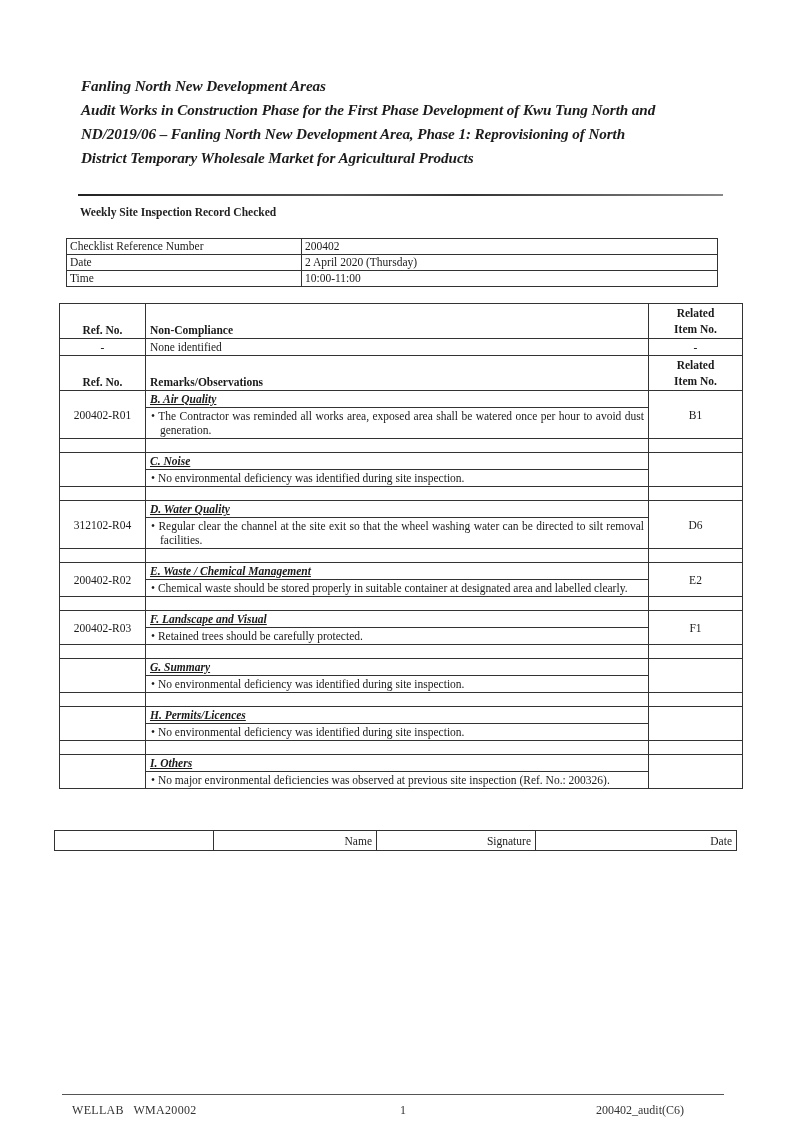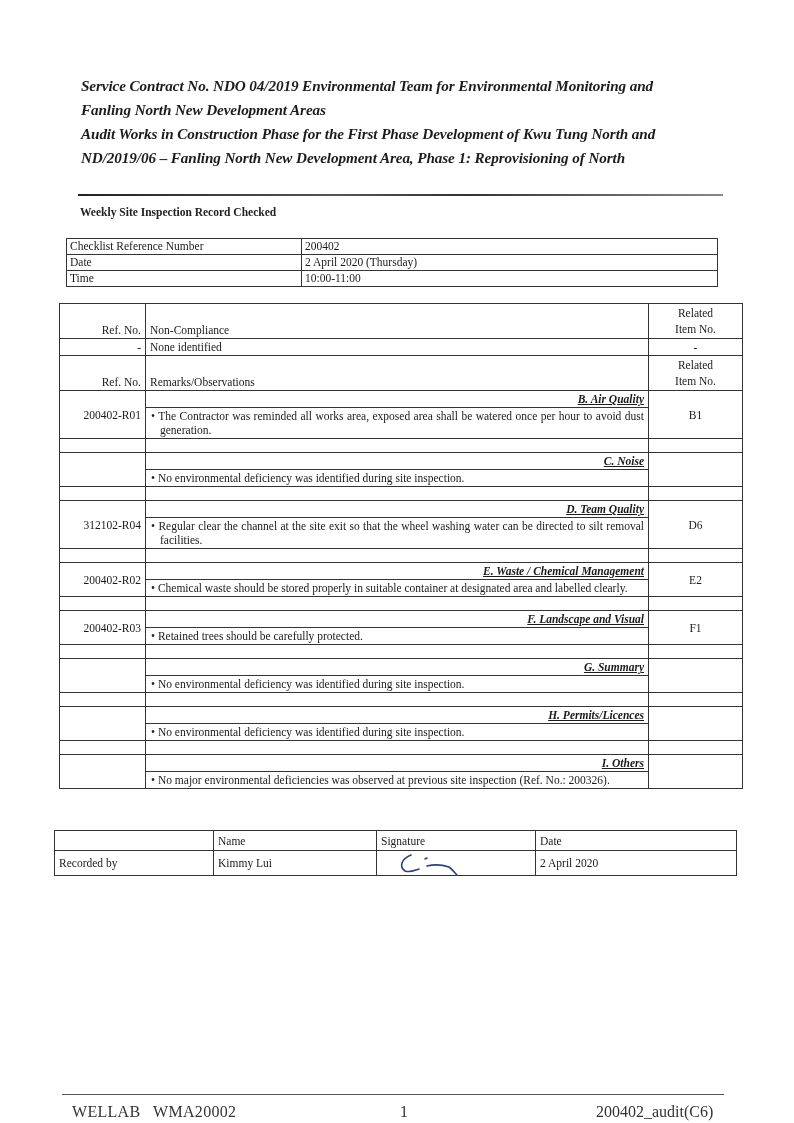--- a/index.html
+++ b/index.html
@@ -21,53 +21,53 @@
     position: absolute; left: 80px; top: 206px; font-weight: bold; font-size: 11.5px; color: #222;
   }
   table { border-collapse: collapse; position: absolute; font-size: 11.5px; }
   td, th { border: 1px solid #333; padding: 0 3px; vertical-align: top; font-weight: normal; }
   .info-table { left: 66px; top: 238px; width: 652px; padding-left: 9px; }
   .info-table td { height: 15px; line-height: 15px; }
   .info-table td.k { width: 228px; }
 
   .main-table { left: 59px; top: 303px; width: 684px; border: 1.5px solid #222; }
   .main-table td { line-height: 14px; padding: 1px 4px; }
-  .main-table td.ref { width: 77px; text-align: right; vertical-align: middle; }
+  .main-table td.ref { width: 77px; text-align: center; vertical-align: middle; }
   .main-table td.rel { width: 85px; text-align: center; vertical-align: middle; }
-  .main-table .hdr td { font-weight: normal; }
+  .main-table .hdr td { font-weight: bold; }
   .main-table .hdr td.txt { vertical-align: bottom; margin-left: 28px; }
   .main-table .hdr td.ref { vertical-align: bottom; }
   .main-table .hdr td.rel { vertical-align: bottom; line-height: 16px; }
-  .cat { font-style: italic; font-weight: bold; text-align: right; }
+  .cat { font-style: italic; font-weight: bold; }
   .cat span { text-decoration: underline; }
   .bullet { padding-left: 14px !important; text-indent: -9px; text-align: justify; margin-left: 24px; }
   .blank td { height: 11px; }
 
-  .sig-table { left: 54px; top: 830px; width: 683px; text-align: left; }
+  .sig-table { left: 54px; top: 830px; width: 683px; text-align: right; }
   .sig-table td { height: 19px; line-height: 18px; padding: 0 4px; vertical-align: middle; }
   .sig-table tr.r td { height: 24px; }
   .sig-table td.c0 { width: 150px; }
   .sig-table td.c1 { width: 154px; }
   .sig-table td.c2 { width: 150px; position: relative; }
   .sig-svg { position: absolute; left: 20px; top: -2px; overflow: visible; }
 
   .footer-rule { position: absolute; left: 62px; top: 1094px; width: 662px; height: 1px; background: #555; }
-  .footer { position: absolute; top: 1103px; font-size: 16px; color: #333; }
+  .footer { position: absolute; top: 1103px; font-size: 12px; color: #333; }
   .f-left { left: 72px; letter-spacing: 0.3px; }
   .f-center { left: 400px; }
   .f-right { left: 596px; }
 </style>
 </head>
 <body>
 
 <div class="page-title">
-  <div>Service Contract No. NDO 04/2019 Environmental Team for Environmental Monitoring and</div>
   <div>Fanling North New Development Areas</div>
   <div>Audit Works in Construction Phase for the First Phase Development of Kwu Tung North and</div>
   <div>ND/2019/06 – Fanling North New Development Area, Phase 1: Reprovisioning of North</div>
+  <div>District Temporary Wholesale Market for Agricultural Products</div>
 </div>
 <div class="title-rule"></div>
 
 <div class="section-heading">Weekly Site Inspection Record Checked</div>
 
 <table class="info-table">
   <tbody>
       <tr>
     <td class="k">Checklist Reference Number</td>
     <td>200402</td>
@@ -127,21 +127,21 @@
       <tr>
         <td class="bullet">• No environmental deficiency was identified during site inspection.</td>
       </tr>
       <tr class="blank">
         <td class="ref"></td>
         <td></td>
         <td class="rel"></td>
       </tr>
       <tr>
         <td class="ref" rowspan="2">312102-R04</td>
-        <td class="cat"><span>D. Team Quality</span></td>
+        <td class="cat"><span>D. Water Quality</span></td>
         <td class="rel" rowspan="2">D6</td>
       </tr>
       <tr>
         <td class="bullet">• Regular clear the channel at the site exit so that the wheel washing water can be directed to silt removal facilities.</td>
       </tr>
       <tr class="blank">
         <td class="ref"></td>
         <td></td>
         <td class="rel"></td>
       </tr>
@@ -209,29 +209,19 @@
 </table>
 
 <table class="sig-table">
   <tbody>
       <tr>
     <td class="c0"></td>
     <td class="c1">Name</td>
     <td class="c2">Signature</td>
     <td>Date</td>
   </tr>
-  <tr class="r">
-    <td class="c0">Recorded by</td>
-    <td class="c1">Kimmy Lui</td>
-    <td class="c2">
-      <svg class="sig-svg" width="80" height="28">
-        <path class="sig" d="M14 6 C4 10, 2 18, 8 22 C14 24, 18 21, 22 20 M28 10 L30 9 M30 17 C38 15, 46 16, 52 18 C56 21, 58 24, 60 26" fill="none" stroke-width="1.6" stroke-linecap="round" stroke="#2a3f8f"></path>
-      </svg>
-    </td>
-    <td>2 April 2020</td>
-  </tr>
 </tbody>
   </table>
 
 <div class="footer-rule"></div>
 <div class="footer f-left" style="white-space:pre">WELLAB   WMA20002</div>
 <div class="footer f-center">1</div>
 <div class="footer f-right">200402_audit(C6)</div>
 
 </body></html>

